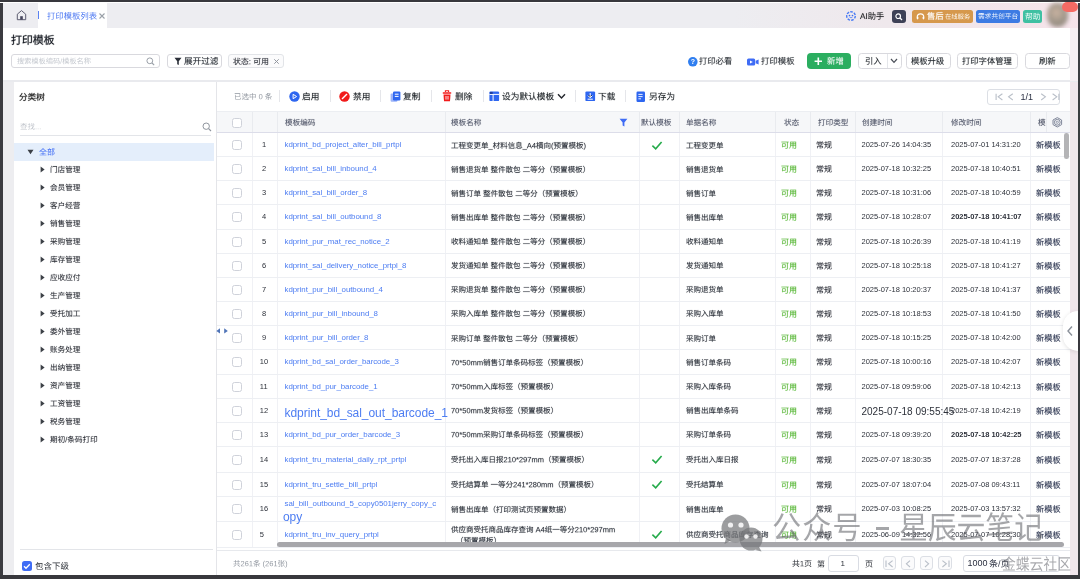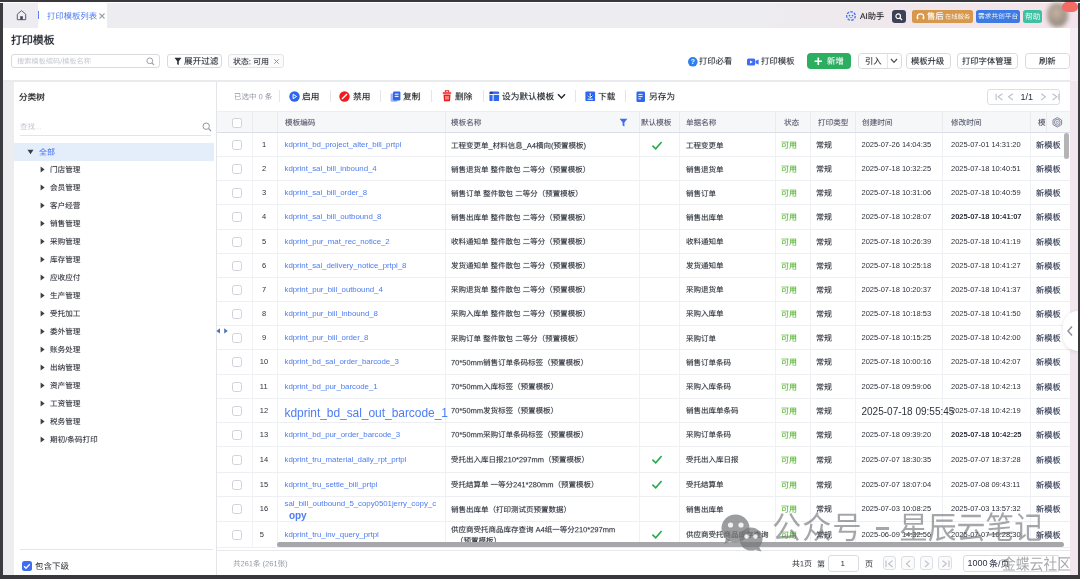--- a/index.html
+++ b/index.html
@@ -1861,21 +1861,21 @@
     <div style="left:638.5px;top:497px;width:1px;height:23.5px;background:#f0f1f5"></div>
     <div style="left:679px;top:497px;width:1px;height:23.5px;background:#f0f1f5"></div>
     <div style="left:774.5px;top:497px;width:1px;height:23.5px;background:#f0f1f5"></div>
     <div style="left:810px;top:497px;width:1px;height:23.5px;background:#f0f1f5"></div>
     <div style="left:855px;top:497px;width:1px;height:23.5px;background:#f0f1f5"></div>
     <div style="left:942px;top:497px;width:1px;height:23.5px;background:#f0f1f5"></div>
     <div style="left:1030px;top:497px;width:1px;height:23.5px;background:#f0f1f5"></div>
     <div style="left:232px;top:504.25px;width:10px;height:10px;background:#fff;border:1px solid #cfd2da;border-radius:2.5px"></div>
     <div class="lt" style="left:259.829px;top:504.45px;font-size:7.5px;color:#2d313a;font-weight:400">16</div>
     <div class="lt" style="left:284.5px;top:499.25px;font-size:7.9px;color:#4d7df2;font-weight:400;letter-spacing:-0.05px">sal_bill_outbound_5_copy0501jerry_copy_c</div>
-    <div class="lt" style="left:289px;top:509.75px;font-size:10px;color:#4d7df2;font-weight:700;letter-spacing:-0.05px">opy</div>
+    <div class="lt" style="left:283px;top:509.75px;font-size:12px;color:#4d7df2;font-weight:400;letter-spacing:-0.05px">opy</div>
     <svg class="t" style="left:451px;top:502.75px" width="123" height="13">
       <g transform="translate(0,9.2) scale(0.0075,-0.0075)" fill="#2d313a" stroke="#2d313a" stroke-width="16">
         <use href="#g68" x="0"></use>
         <use href="#g10" x="1000"></use>
         <use href="#g86" x="2000"></use>
         <use href="#g71" x="3000"></use>
         <use href="#g112" x="4000"></use>
         <use href="#g146" x="5000"></use>
         <use href="#g0" x="6000"></use>
         <use href="#g1" x="7000"></use>

